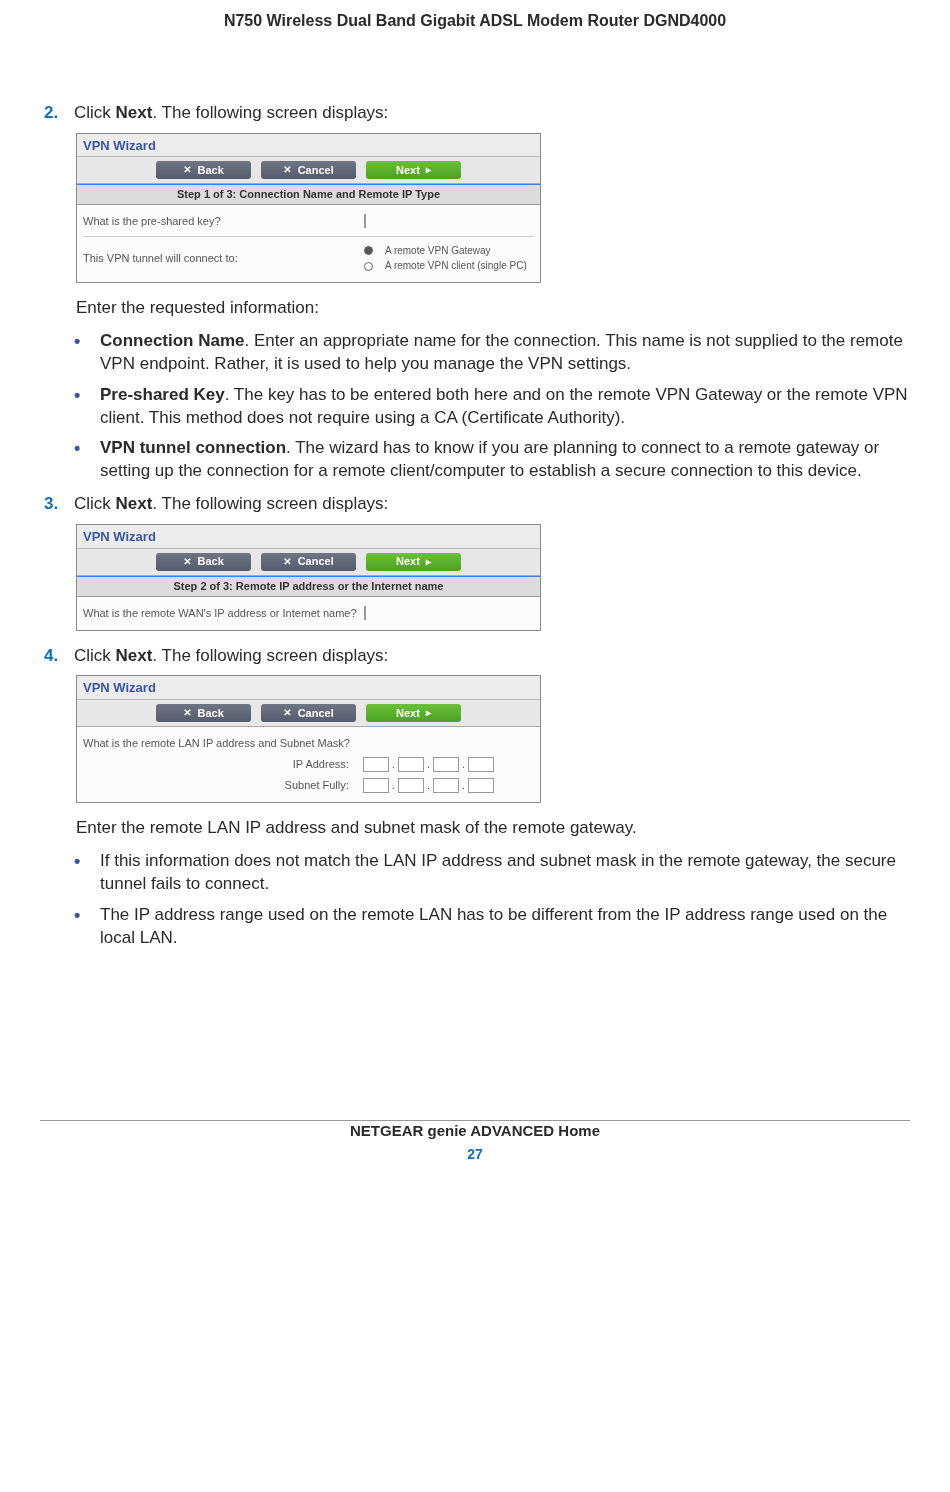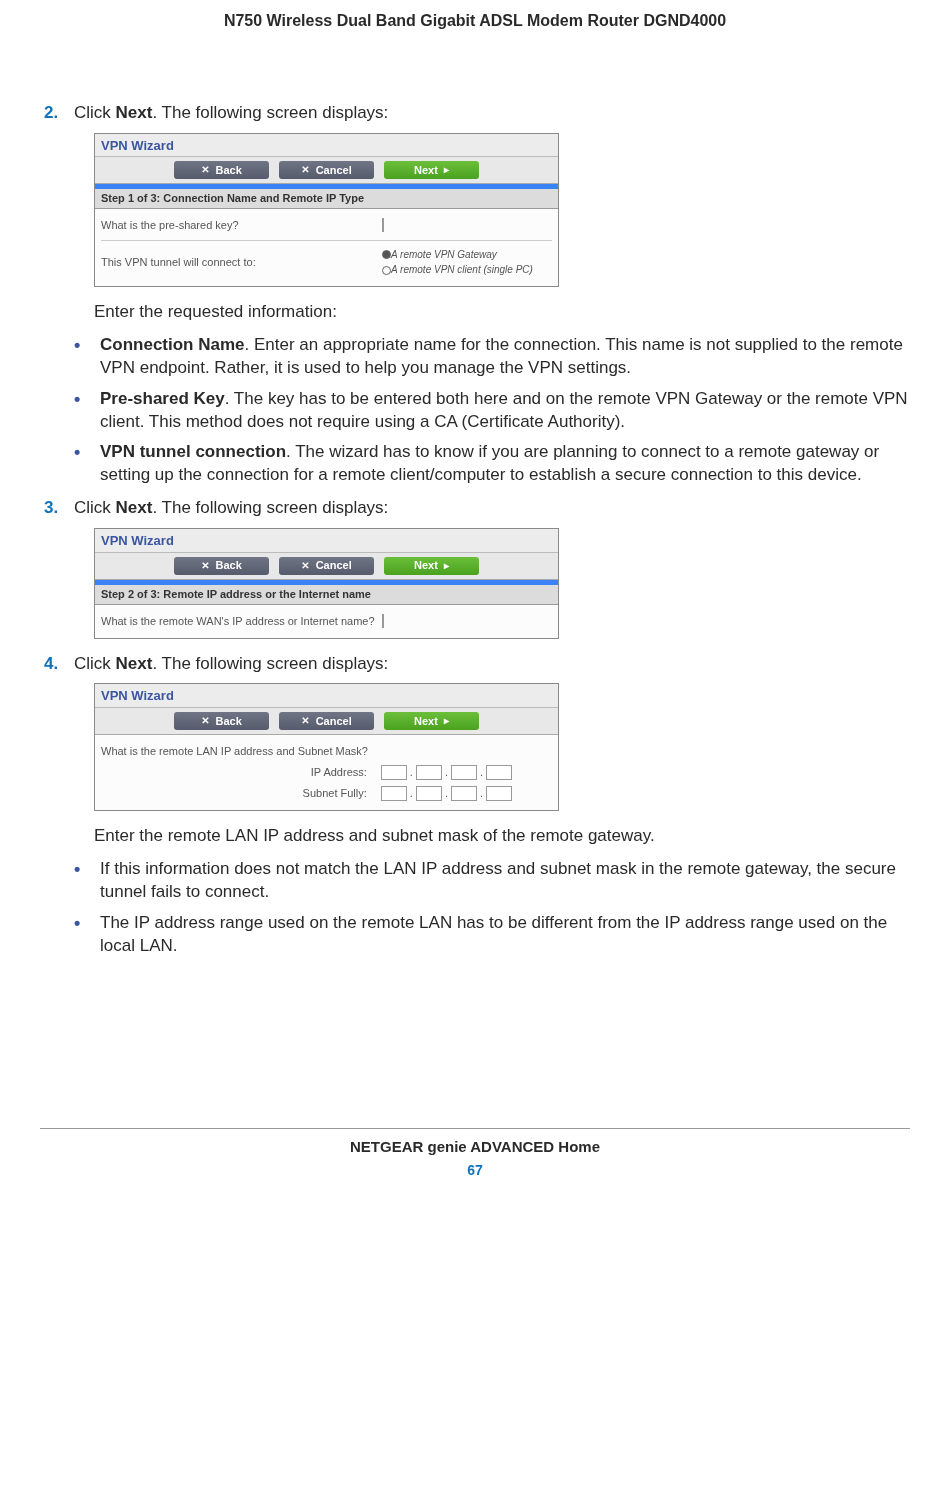--- a/index.html
+++ b/index.html
@@ -26,21 +26,21 @@
   }
   .step-num {
     color: #1072b8;
     font-weight: bold;
     width: 34px;
     flex-shrink: 0;
     text-align: left;
     padding-left: 4px;
   }
   .step-body { flex: 1; }
-  .indent { margin-left: 54px; }
+  .indent { margin-left: 36px; }
   .para { margin: 10px 0; }
   .bullets { margin: 10px 0 10px 34px; }
   .bullet-row { display: flex; margin: 8px 0; }
   .bullet-dot {
     width: 26px; flex-shrink: 0;
     color: #3b56a0; font-weight: bold;
     line-height: 1.3;
     font-size: 18px;
   }
   .bullet-text { flex: 1; }
@@ -82,58 +82,58 @@
     border-radius: 3px;
     gap: 6px;
     font-weight: bold;
   }
   .btn.grey { background: linear-gradient(#707586,#555a6c); }
   .btn.green { background: linear-gradient(#6bbf3a,#4aa21f); }
   .btn .x { font-size: 10px; }
   .btn .arr { font-size: 10px; }
   .panel-subheader {
     background: #dcdcdc;
-    border-top: 5px solid #3b82f6;
+    border-top: 1px solid #3b82f6;
     border-bottom: 1px solid #999;
     font-size: 11px;
     font-weight: bold;
     padding: 2px 6px;
     color: #333;
+    text-align: center;
   }
   .panel-body {
     padding: 6px;
     font-size: 11px;
     color: #555;
   }
   .panel-row {
     display: flex;
     align-items: center;
     padding: 3px 0;
   }
   .panel-row .lbl { flex: 1; }
   .panel-row .ctrl { width: 170px; }
   .text-input {
     width: 105px; height: 16px;
     border: 1px solid #999;
     background: #fff;
   }
   .radio-col { display:flex; flex-direction:column; gap:2px; font-size:10px; color:#555; }
-  .radio-col .opt { display:flex; align-items:center; gap:0;font-style:italic; }
+  .radio-col .opt { display:flex; align-items:center; gap:12px; }
   .dot { width:9px;height:9px;border:1px solid #666;border-radius:50%; display:inline-block;}
   .dot.sel { background:#555; }
   .ip-row { display:flex; align-items:center; justify-content:flex-end; gap:14px; padding:3px 40px 3px 0; }
   .ip-row .iplbl { font-size:11px; color:#555; width:80px; text-align:right;}
   .ip-boxes { display:flex; gap:3px; }
   .ip-boxes .oct { width:26px;height:15px;border:1px solid #999;background:#fff; }
   .ip-boxes .sep { font-size:11px;color:#555; }
   .panel-divider { border-top:1px solid #ccc; margin:4px 0;}
   .footer {
     margin-top: 170px;
     border-top: 1px solid #999;
-    padding-top: 8px;
     text-align: center;
   }
   .footer-title { font-weight: bold; font-size: 15px; }
   .footer-page { color: #1072b8; font-weight: bold; font-size: 14px; margin-top: 4px; }
 </style>
 </head>
 <body>
 
 <div class="header-title">N750 Wireless Dual Band Gigabit ADSL Modem Router DGND4000</div>
 
@@ -306,14 +306,14 @@
     <div class="bullet-text">If this information does not match the LAN IP address and subnet mask in the remote gateway, the secure tunnel fails to connect.</div>
   </div>
   <div class="bullet-row">
     <div class="bullet-dot">•</div>
     <div class="bullet-text">The IP address range used on the remote LAN has to be different from the IP address range used on the local LAN.</div>
   </div>
 </div>
 
 <div class="footer">
   <div class="footer-title">NETGEAR genie ADVANCED Home</div>
-  <div class="footer-page">67</div>
+  <div class="footer-page">27</div>
 </div>
 
 </body></html>

